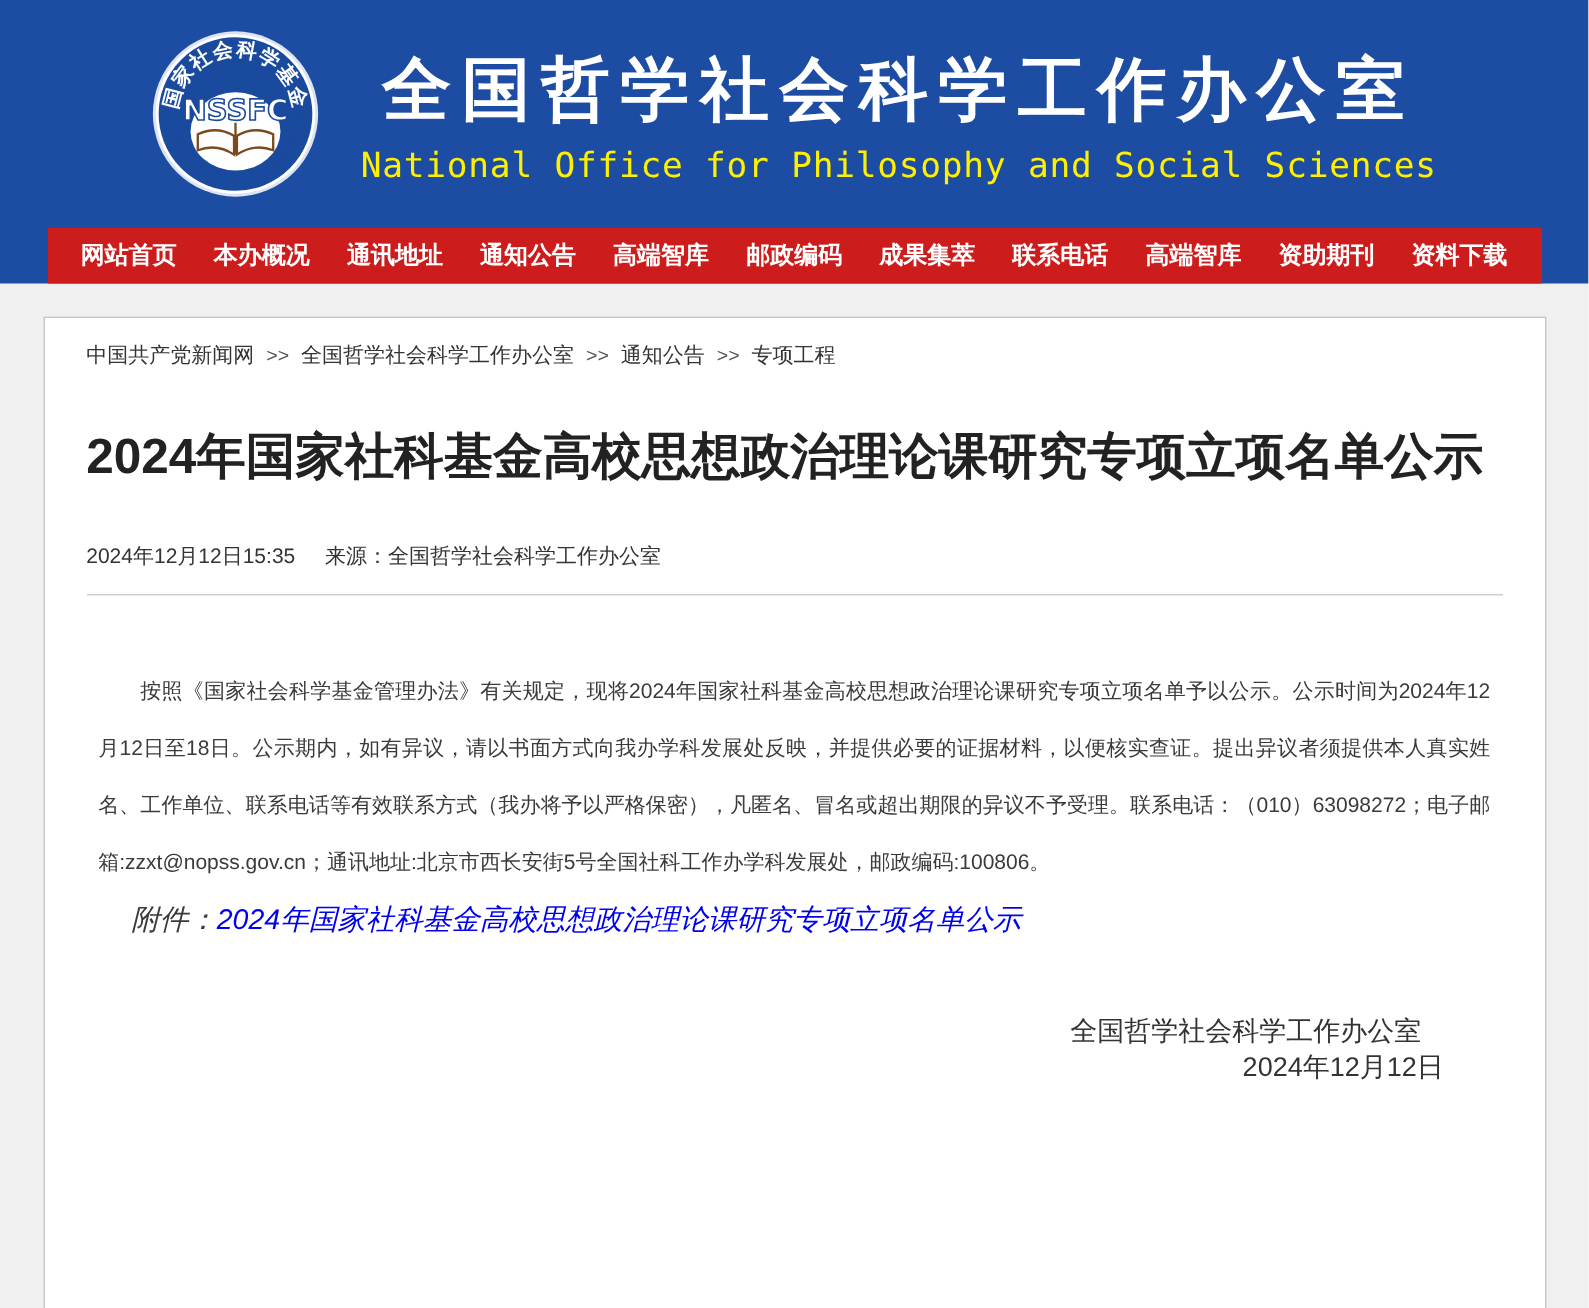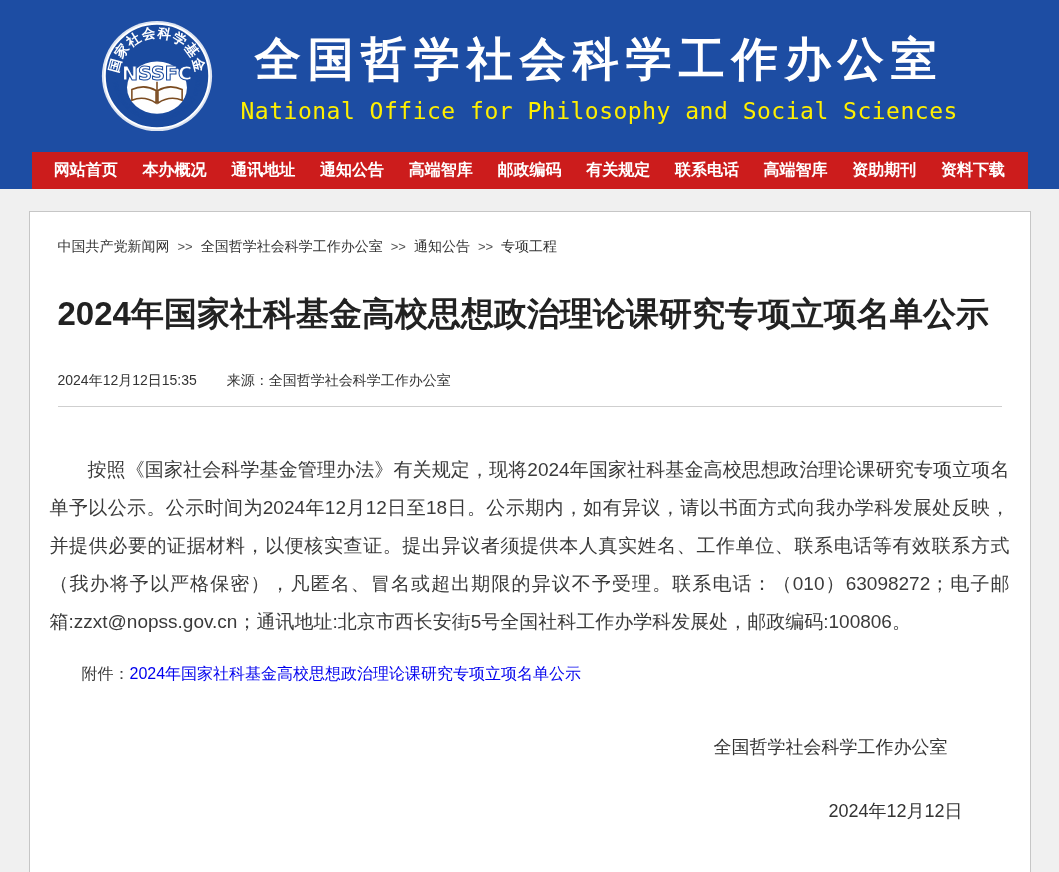--- a/index.html
+++ b/index.html
@@ -56,57 +56,58 @@
   
   .page-body { padding:22px 0 0; }
   .content-box {
     width:1002px; margin:0 auto;
     background:#ffffff;
     border:1px solid #c6c6c6;
     padding:0 20px 60px;
     min-height:662px;
   }
   .crumbs {
-    padding:26px 8px 0;
+    padding:16px 8px 0;
     font-size:14px; color:#333;
   }
   .crumbs a { color:#333; text-decoration:none; cursor:pointer; }
   .crumbs .sep { color:#555; margin:0 8px; font-size:13px; }
   .article-title {
     margin:30px 8px 0;
     font-size:33px; font-weight:700; color:#222;
     line-height:56px;
     font-family:"Liberation Sans","DejaVu Sans",sans-serif;
   }
   .meta {
     margin:30px 8px 0;
     font-size:14px; color:#333;
   }
-  .meta .src-label { margin-left:26px; }
+  .meta .src-label { margin-left:16px; }
   .divider {
     border:none; border-top:1px solid #cfcfcf;
     margin:16px 8px 0;
   }
   .body-text {
-    margin:44px 0 0;
-    font-size:19px; line-height:38px;
+    margin:44px 16px 0;
+    font-size:14px; line-height:38px;
     color:#3a3a3a;
     text-indent:2em;
     text-align:justify;
   }
   .attachment {
-    margin:18px 0 0;
-    font-size:16px; line-height:30px;
+    margin:6px 0 0;
+    font-size:19px; line-height:30px;
     color:#3a3a3a;
     text-indent:2em;
+    font-style:italic;
   }
   .attachment a { color:#0000ee; text-decoration:none; cursor:pointer; }
   .sig-block { margin-top:46px; text-align:right; font-size:18px; color:#333; }
   .sig-org  { margin-right:62px; }
-  .sig-date { margin-top:40px; margin-right:47px; }
+  .sig-date { margin-right:47px; }
 </style>
 </head>
 <body>
 
 <header class="masthead">
   <div class="masthead-inner">
     <svg class="logo" viewBox="0 0 120 120" aria-hidden="true">
       <defs>
         <path id="arcTop" d="M 60 60 m -40 0 a 40 40 0 1 1 80 0" fill="none"></path>
         <path id="arcBottom" d="M 60 60 m -46 0 a 46 46 0 1 0 92 0" fill="none"></path>
@@ -133,21 +134,21 @@
 </header>
 
 <div class="navstrip">
   <nav class="navbar">
       <a href="#">网站首页</a>
       <a href="#">本办概况</a>
       <a href="#">通讯地址</a>
       <a href="#">通知公告</a>
       <a href="#">高端智库</a>
       <a href="#">邮政编码</a>
-      <a href="#">有关规定</a>
+      <a href="#">成果集萃</a>
       <a href="#">联系电话</a>
       <a href="#">高端智库</a>
       <a href="#">资助期刊</a>
       <a href="#">资料下载</a>
     </nav>
 </div>
 
 <main class="page-body">
   <div class="content-box">
 

